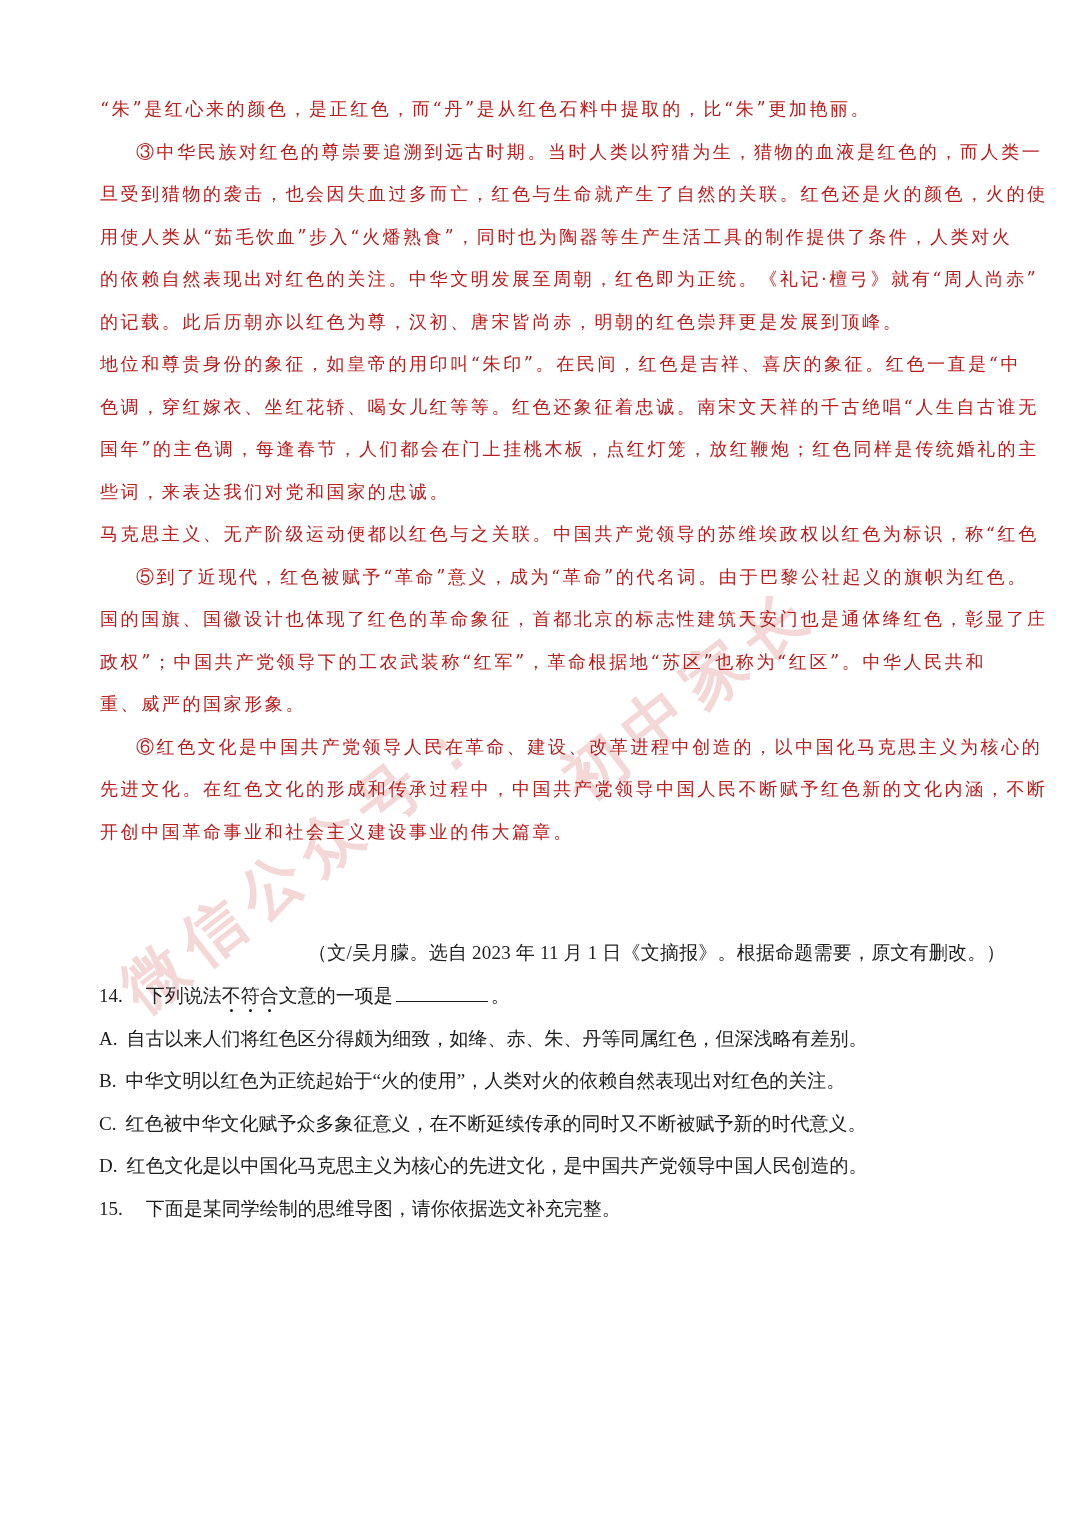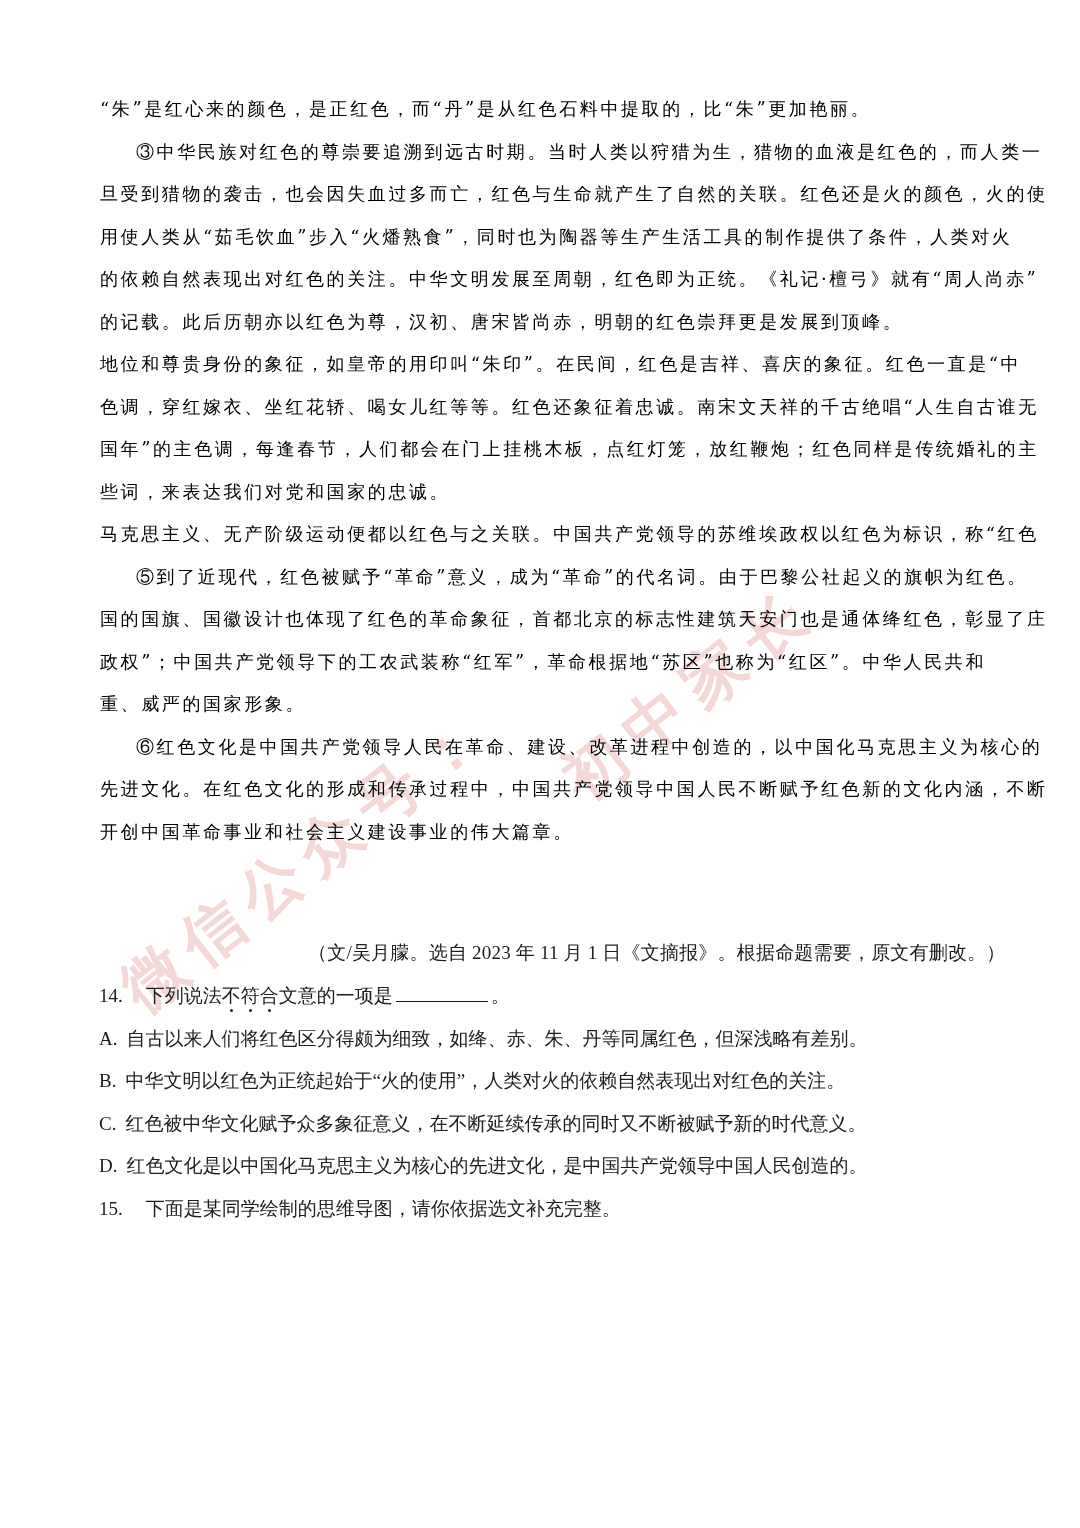--- a/index.html
+++ b/index.html
@@ -23,21 +23,21 @@
     }
     .passage {
       position: absolute;
       left: 100px;
       top: 88px;
       width: 880px;
       font-family: "DejaVu Serif", "Liberation Serif", serif;
       font-size: 18px;
       line-height: 42.5px;
       letter-spacing: 2.6px;
-      color: #000000;
+      color: #b91c1c;
     }
     .line {
       display: block;
       white-space: nowrap;
       height: 42.5px;
     }
     .indent {
       padding-left: 36px;
     }
     .source {

